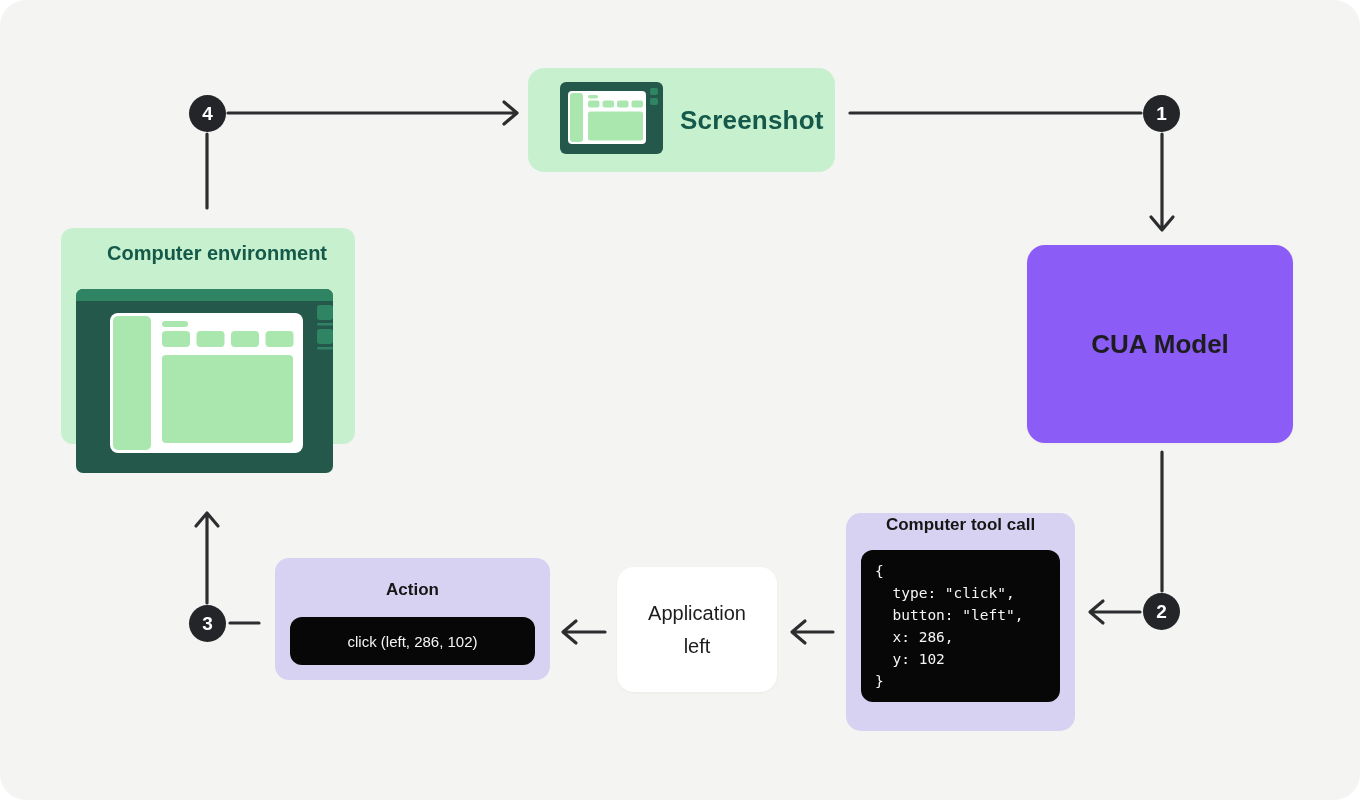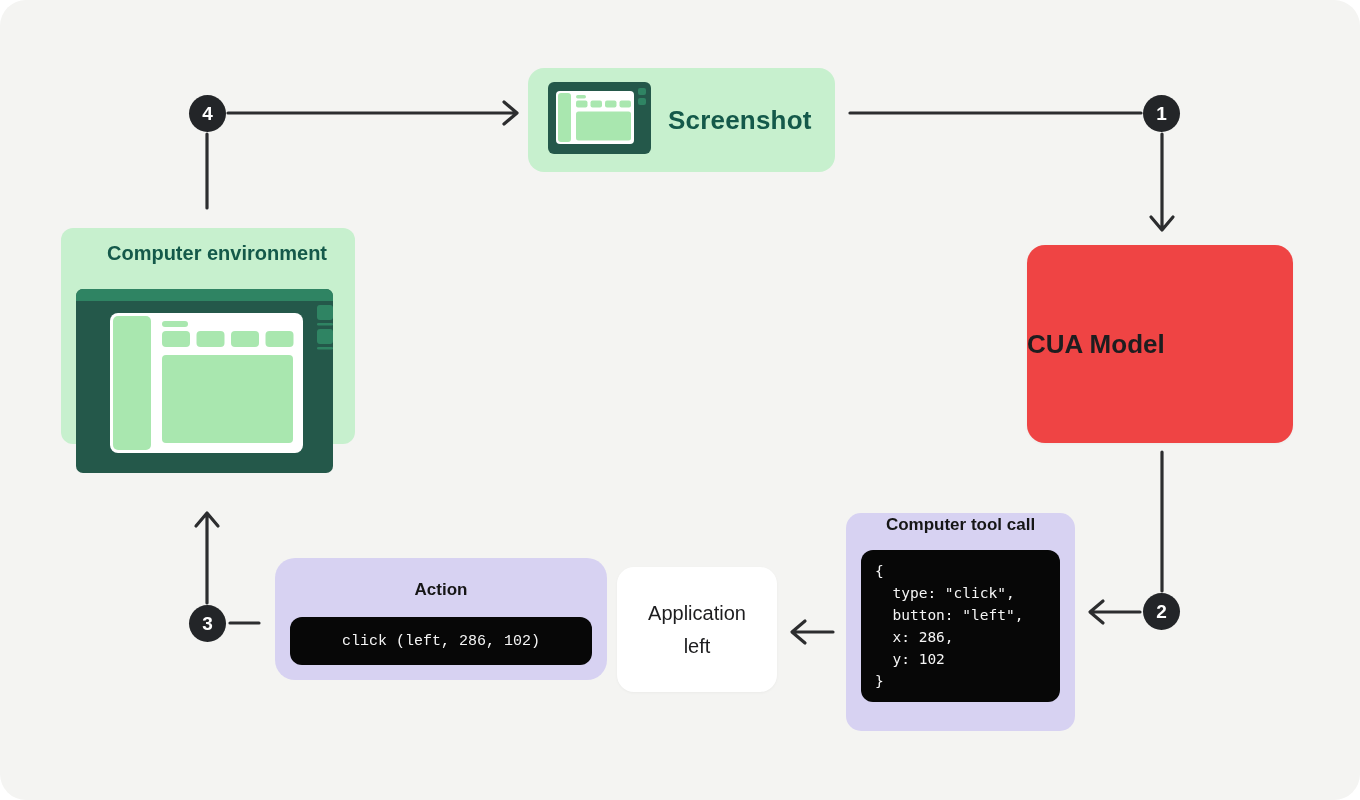--- a/index.html
+++ b/index.html
@@ -20,51 +20,51 @@
   body{background:#ffffff;font-family:"Liberation Sans","DejaVu Sans",sans-serif;}
   .frame{position:relative;width:1360px;height:800px;background:var(--canvas);border-radius:26px;overflow:hidden;}
 
   .connectors{position:absolute;inset:0;z-index:1;pointer-events:none;}
   .connectors path{fill:none;stroke:var(--line);stroke-width:3.2;stroke-linecap:round;stroke-linejoin:round;}
 
   .card{position:absolute;z-index:2;}
 
   
   .screenshot-card{left:528px;top:68px;width:307px;height:104px;background:var(--green-light);
-    border-radius:16px;display:flex;align-items:center;gap:17px;padding-left:20px;}
+    border-radius:16px;display:flex;align-items:center;gap:17px;padding-left:32px;}
   .screenshot-card .label{font-size:26px;font-weight:bold;color:var(--green-text);letter-spacing:.2px;}
 
   
   .env-card{left:61px;top:228px;width:294px;height:216px;background:var(--green-light);border-radius:12px;padding-left:18px;}
   .env-card .title{margin-top:14px;text-align:center;font-size:20px;font-weight:bold;color:var(--green-text);}
   .env-card svg{position:absolute;left:15px;top:61px;}
 
   
-  .cua-card{left:1027px;top:245px;width:266px;height:198px;background:#ef4444;border-radius:18px;
-    box-shadow:0 1px 3px rgba(0,0,0,.04);display:flex;align-items:center;justify-content:flex-start;}
+  .cua-card{left:1027px;top:245px;width:266px;height:198px;background:#8b5cf6;border-radius:18px;
+    box-shadow:0 1px 3px rgba(0,0,0,.04);display:flex;align-items:center;justify-content:center;}
   .cua-card .label{font-size:26px;font-weight:600;color:var(--ink);}
 
   
   .toolcall-card{left:846px;top:513px;width:229px;height:218px;background:var(--purple);border-radius:15px;padding:0 15px 0;}
   .toolcall-card .title{text-align:center;font-size:17px;font-weight:bold;color:#161616;line-height:24px;}
   .code-block{margin-top:13px;height:152px;background:var(--code-bg);border-radius:12px;padding:10px 14px;
     font-family:"DejaVu Sans Mono","Liberation Mono",monospace;font-size:14.5px;line-height:22px;
     color:var(--code-fg);white-space:pre;}
 
   
   .appcode-card{left:617px;top:567px;width:160px;height:125px;background:#ffffff;border-radius:17px;
     box-shadow:0 1px 3px rgba(0,0,0,.04);display:flex;align-items:center;justify-content:center;text-align:center;}
   .appcode-card .label{font-size:20px;font-weight:500;color:var(--ink);line-height:33px;width:120px;}
 
   
-  .action-card{left:275px;top:558px;width:332px;height:122px;background:var(--purple);border-radius:20px;padding:20px 15px 0;}
+  .action-card{left:275px;top:558px;width:275px;height:122px;background:var(--purple);border-radius:14px;padding:20px 15px 0;}
   .action-card .title{text-align:center;font-size:17px;font-weight:bold;color:#161616;line-height:24px;}
   .code-pill{margin-top:15px;height:48px;background:var(--code-bg);border-radius:12px;
     display:flex;align-items:center;justify-content:center;
-    font-family:Liberation Mono, monospace;font-size:15px;color:var(--code-fg);white-space:pre;}
+    font-family:Liberation Sans, sans-serif;font-size:15px;color:var(--code-fg);white-space:pre;}
 
   
   .step{position:absolute;z-index:3;width:37px;height:37px;border-radius:50%;background:var(--circle);
     color:#ffffff;font-size:19px;font-weight:bold;display:flex;align-items:center;justify-content:center;}
   .step1{left:1143px;top:95px;}
   .step2{left:1143px;top:593px;}
   .step3{left:189px;top:605px;}
   .step4{left:189px;top:95px;}
 </style>
 </head>

